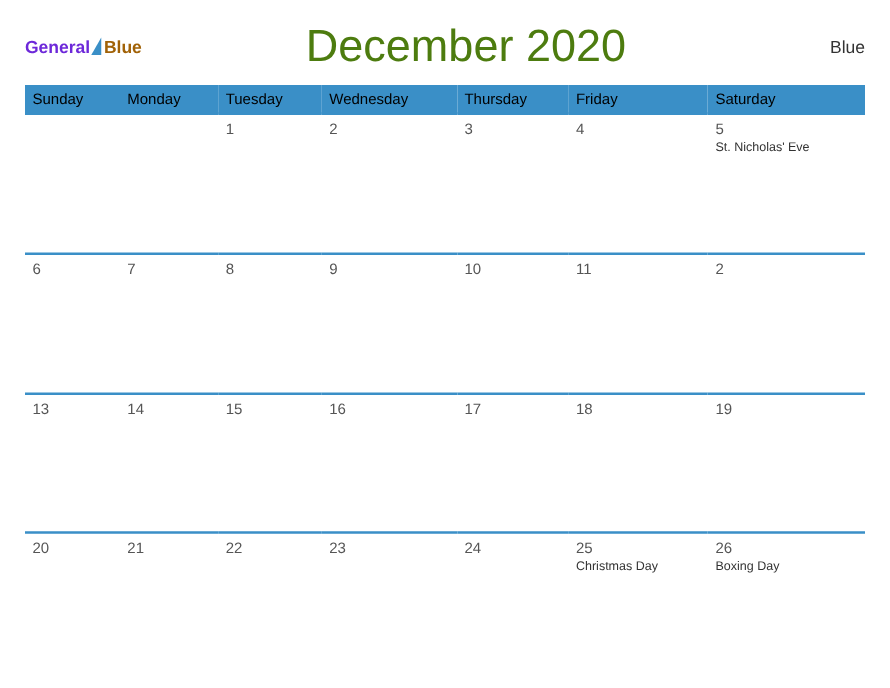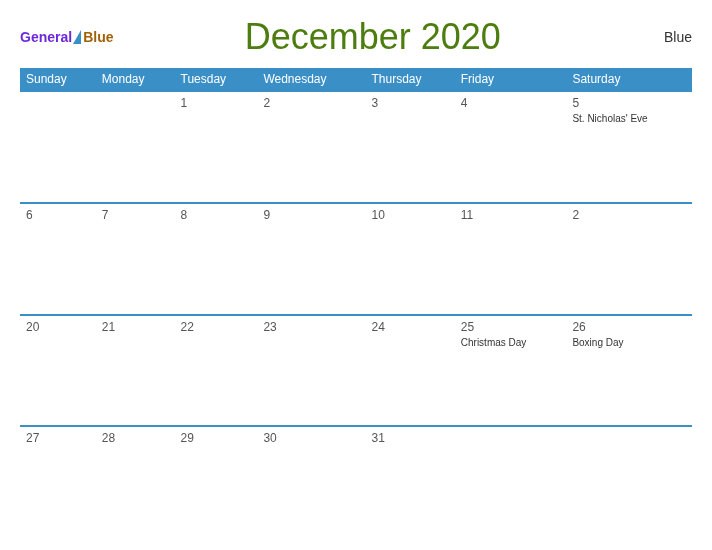--- a/index.html
+++ b/index.html
@@ -60,21 +60,21 @@
     
     .calendar {
       width: 100%;
       border-collapse: collapse;
       flex: 1;
     }
 
     
     .calendar thead tr th {
       background-color: #3a8fc7;
-      color: #ffffff;
+      color: #000000;
       font-size: 12px;
       font-weight: normal;
       text-align: left;
       padding: 4px 6px;
       border: none;
     }
 
     
     .calendar tbody tr {
       border-top: 2px solid #3a8fc7;
@@ -171,20 +171,43 @@
         </td>
         <td>
           <span class="day-num">11</span>
         </td>
         <td>
           <span class="day-num">2</span>
         </td>
       </tr>
       <tr>
         <td>
+          <span class="day-num">13</span>
+        </td>
+        <td>
+          <span class="day-num">14</span>
+        </td>
+        <td>
+          <span class="day-num">15</span>
+        </td>
+        <td>
+          <span class="day-num">16</span>
+        </td>
+        <td>
+          <span class="day-num">17</span>
+        </td>
+        <td>
+          <span class="day-num">18</span>
+        </td>
+        <td>
+          <span class="day-num">19</span>
+        </td>
+      </tr>
+      <tr>
+        <td>
           <span class="day-num">20</span>
         </td>
         <td>
           <span class="day-num">21</span>
         </td>
         <td>
           <span class="day-num">22</span>
         </td>
         <td>
           <span class="day-num">23</span>
@@ -194,33 +217,14 @@
         </td>
         <td>
           <span class="day-num">25</span>
           <span class="event">Christmas Day</span>
         </td>
         <td>
           <span class="day-num">26</span>
           <span class="event">Boxing Day</span>
         </td>
       </tr>
-      <tr>
-        <td>
-          <span class="day-num">27</span>
-        </td>
-        <td>
-          <span class="day-num">28</span>
-        </td>
-        <td>
-          <span class="day-num">29</span>
-        </td>
-        <td>
-          <span class="day-num">30</span>
-        </td>
-        <td>
-          <span class="day-num">31</span>
-        </td>
-        <td class="empty"></td>
-        <td class="empty"></td>
-      </tr>
     </tbody>
 </table>
 
 </body></html>

